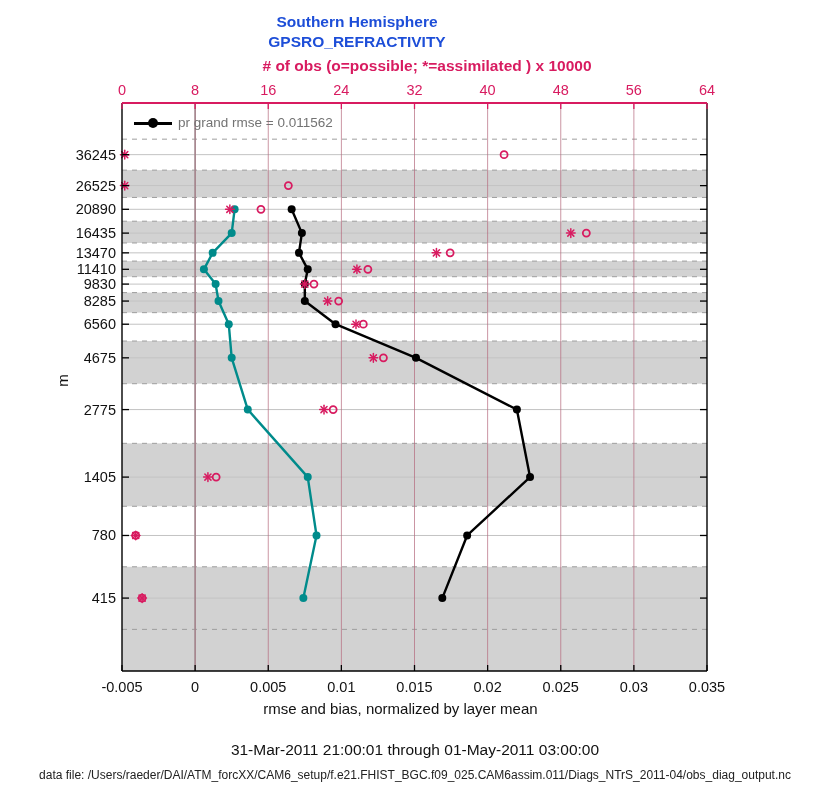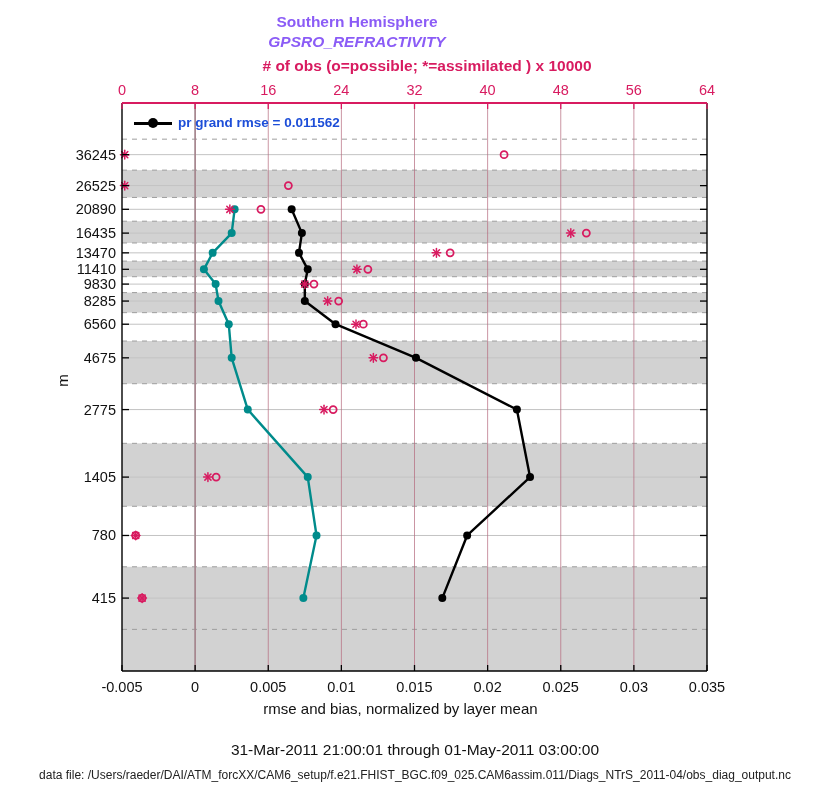--- a/index.html
+++ b/index.html
@@ -1,23 +1,23 @@
 <!DOCTYPE html>
 <html><head>
 <meta charset="utf-8">
 <style>
   html,body{margin:0;padding:0;background:#ffffff;}
   #figure{
     position:relative;width:830px;height:800px;background:#ffffff;
     font-family:"Liberation Sans", sans-serif;color:#111;overflow:hidden;
   }
   .abs{position:absolute;}
-  .title-line{left:0;width:714px;text-align:center;font-weight:700;font-size:15.5px;color:#8b5cf6;}
+  .title-line{left:0;width:714px;text-align:center;font-weight:700;font-size:15.5px;color:#1d4ed8;}
   #title1{top:13px;}
-  #title2{top:33px;font-style:italic;}
+  #title2{top:33px;}
   #top-axis-label{top:57px;left:12px;width:830px;text-align:center;font-weight:700;font-size:15.5px;color:#d81b60;}
   #y-axis-label{top:372px;left:56px;font-size:15px;color:#111;transform:rotate(-90deg);transform-origin:center;}
   #x-axis-label{top:700px;left:0;width:801px;text-align:center;font-size:15px;color:#111;}
   #date-range{top:721px;left:0;width:830px;text-align:center;font-size:15.5px;color:#111;margin-top:20px;}
   #file-note{top:768px;left:0;width:830px;text-align:center;font-size:12px;color:#222;}
   #legend{top:115px;left:134px;font-size:13.5px;color:#0000ff;line-height:16px;}
   .legend-row{display:flex;align-items:center;height:16px;}
   .legend-swatch{width:38px;height:3px;position:relative;margin-right:6px;flex:0 0 38px;}
   .legend-swatch::after{
     content:"";position:absolute;left:14px;top:-3.5px;width:10px;height:10px;
@@ -281,21 +281,21 @@
       <line x1="707" x2="700" y1="598.0844696598896" y2="598.0844696598896" stroke="#000000" stroke-width="1.3"></line>
       <text x="116" y="603.0844696598896" text-anchor="end" fill="#111111" font-size="14.5">415</text>
     </svg>
 
   <div class="abs title-line" id="title1">Southern Hemisphere</div>
   <div class="abs title-line" id="title2">GPSRO_REFRACTIVITY</div>
   <div class="abs" id="top-axis-label"># of obs (o=possible; *=assimilated ) x 10000</div>
 
   <div class="abs" id="y-axis-label">m</div>
 
-  <div class="abs" id="legend" style="color: #1d4ed8; font-weight: bold;">
+  <div class="abs" id="legend" style="color: #737373;">
     <div class="legend-row">
       <span class="legend-swatch" id="sw0" style="background-color: rgb(0, 0, 0);"></span>
       <span>pr grand rmse = 0.011562</span>
     </div>
   </div>
 
   <div class="abs" id="x-axis-label">rmse and bias, normalized by layer mean</div>
   <div class="abs" id="date-range">31-Mar-2011 21:00:01 through 01-May-2011 03:00:00</div>
   <div class="abs" id="file-note">data file: /Users/raeder/DAI/ATM_forcXX/CAM6_setup/f.e21.FHIST_BGC.f09_025.CAM6assim.011/Diags_NTrS_2011-04/obs_diag_output.nc</div>
 </div>

